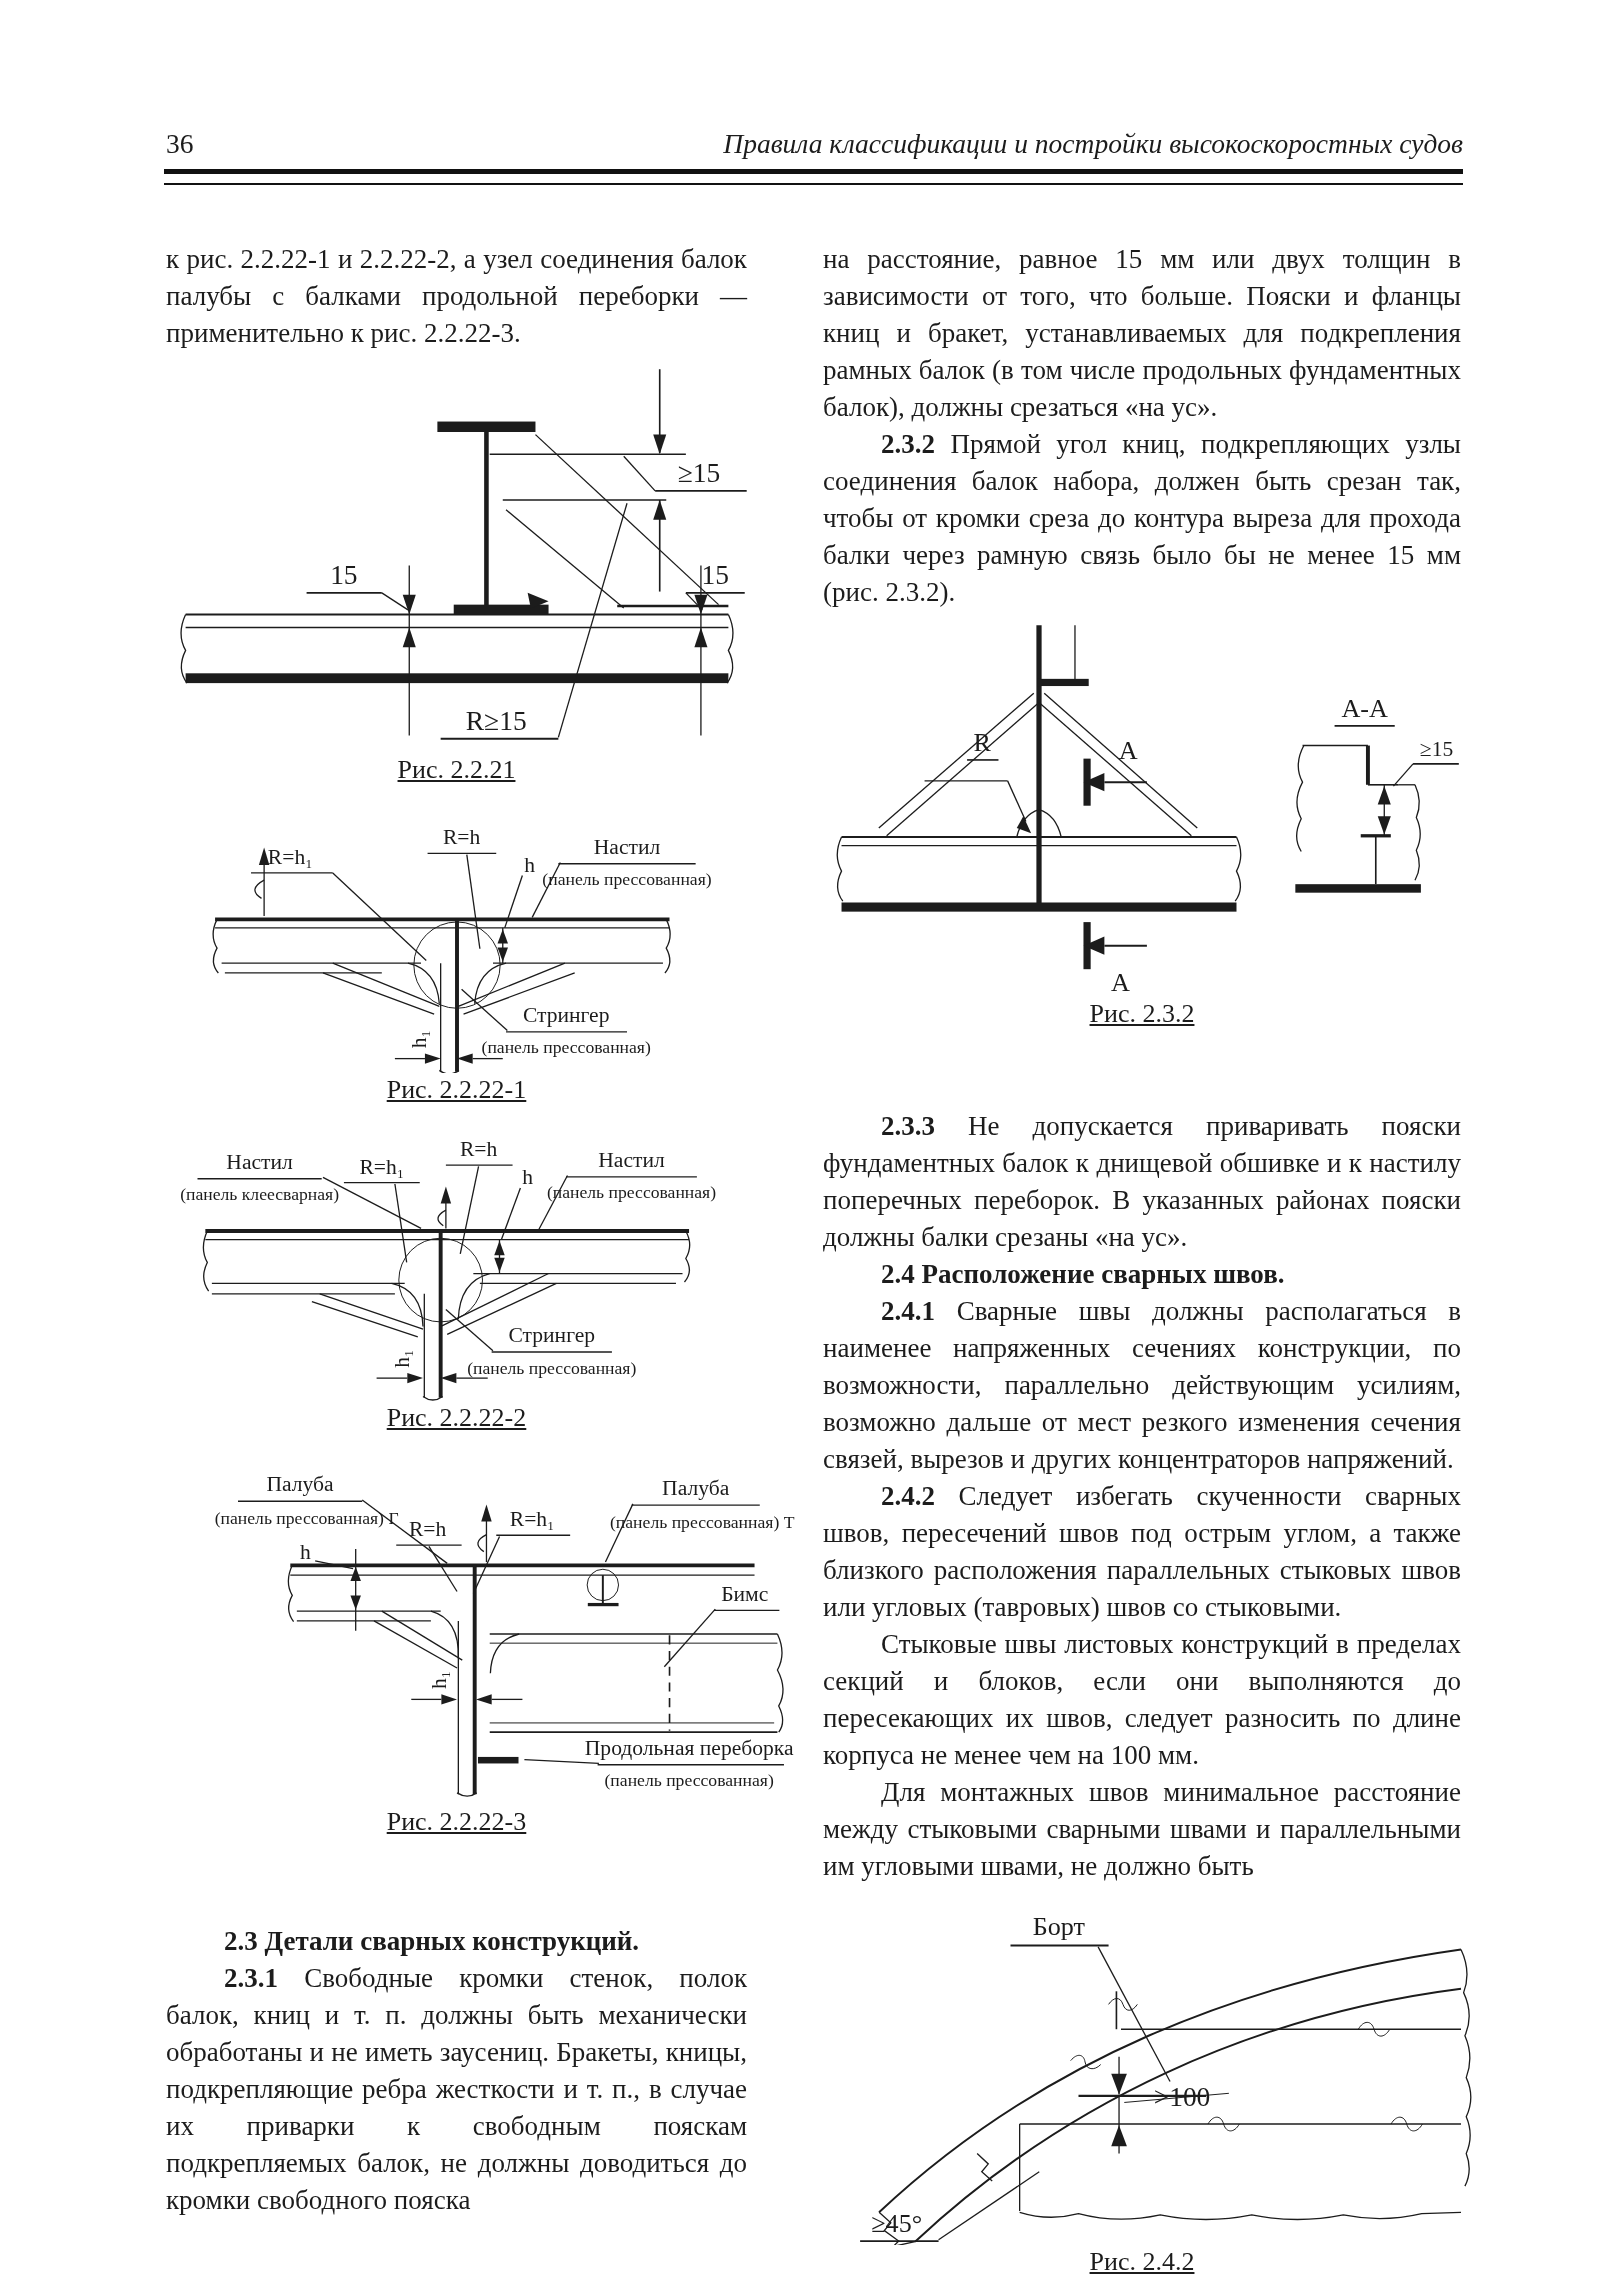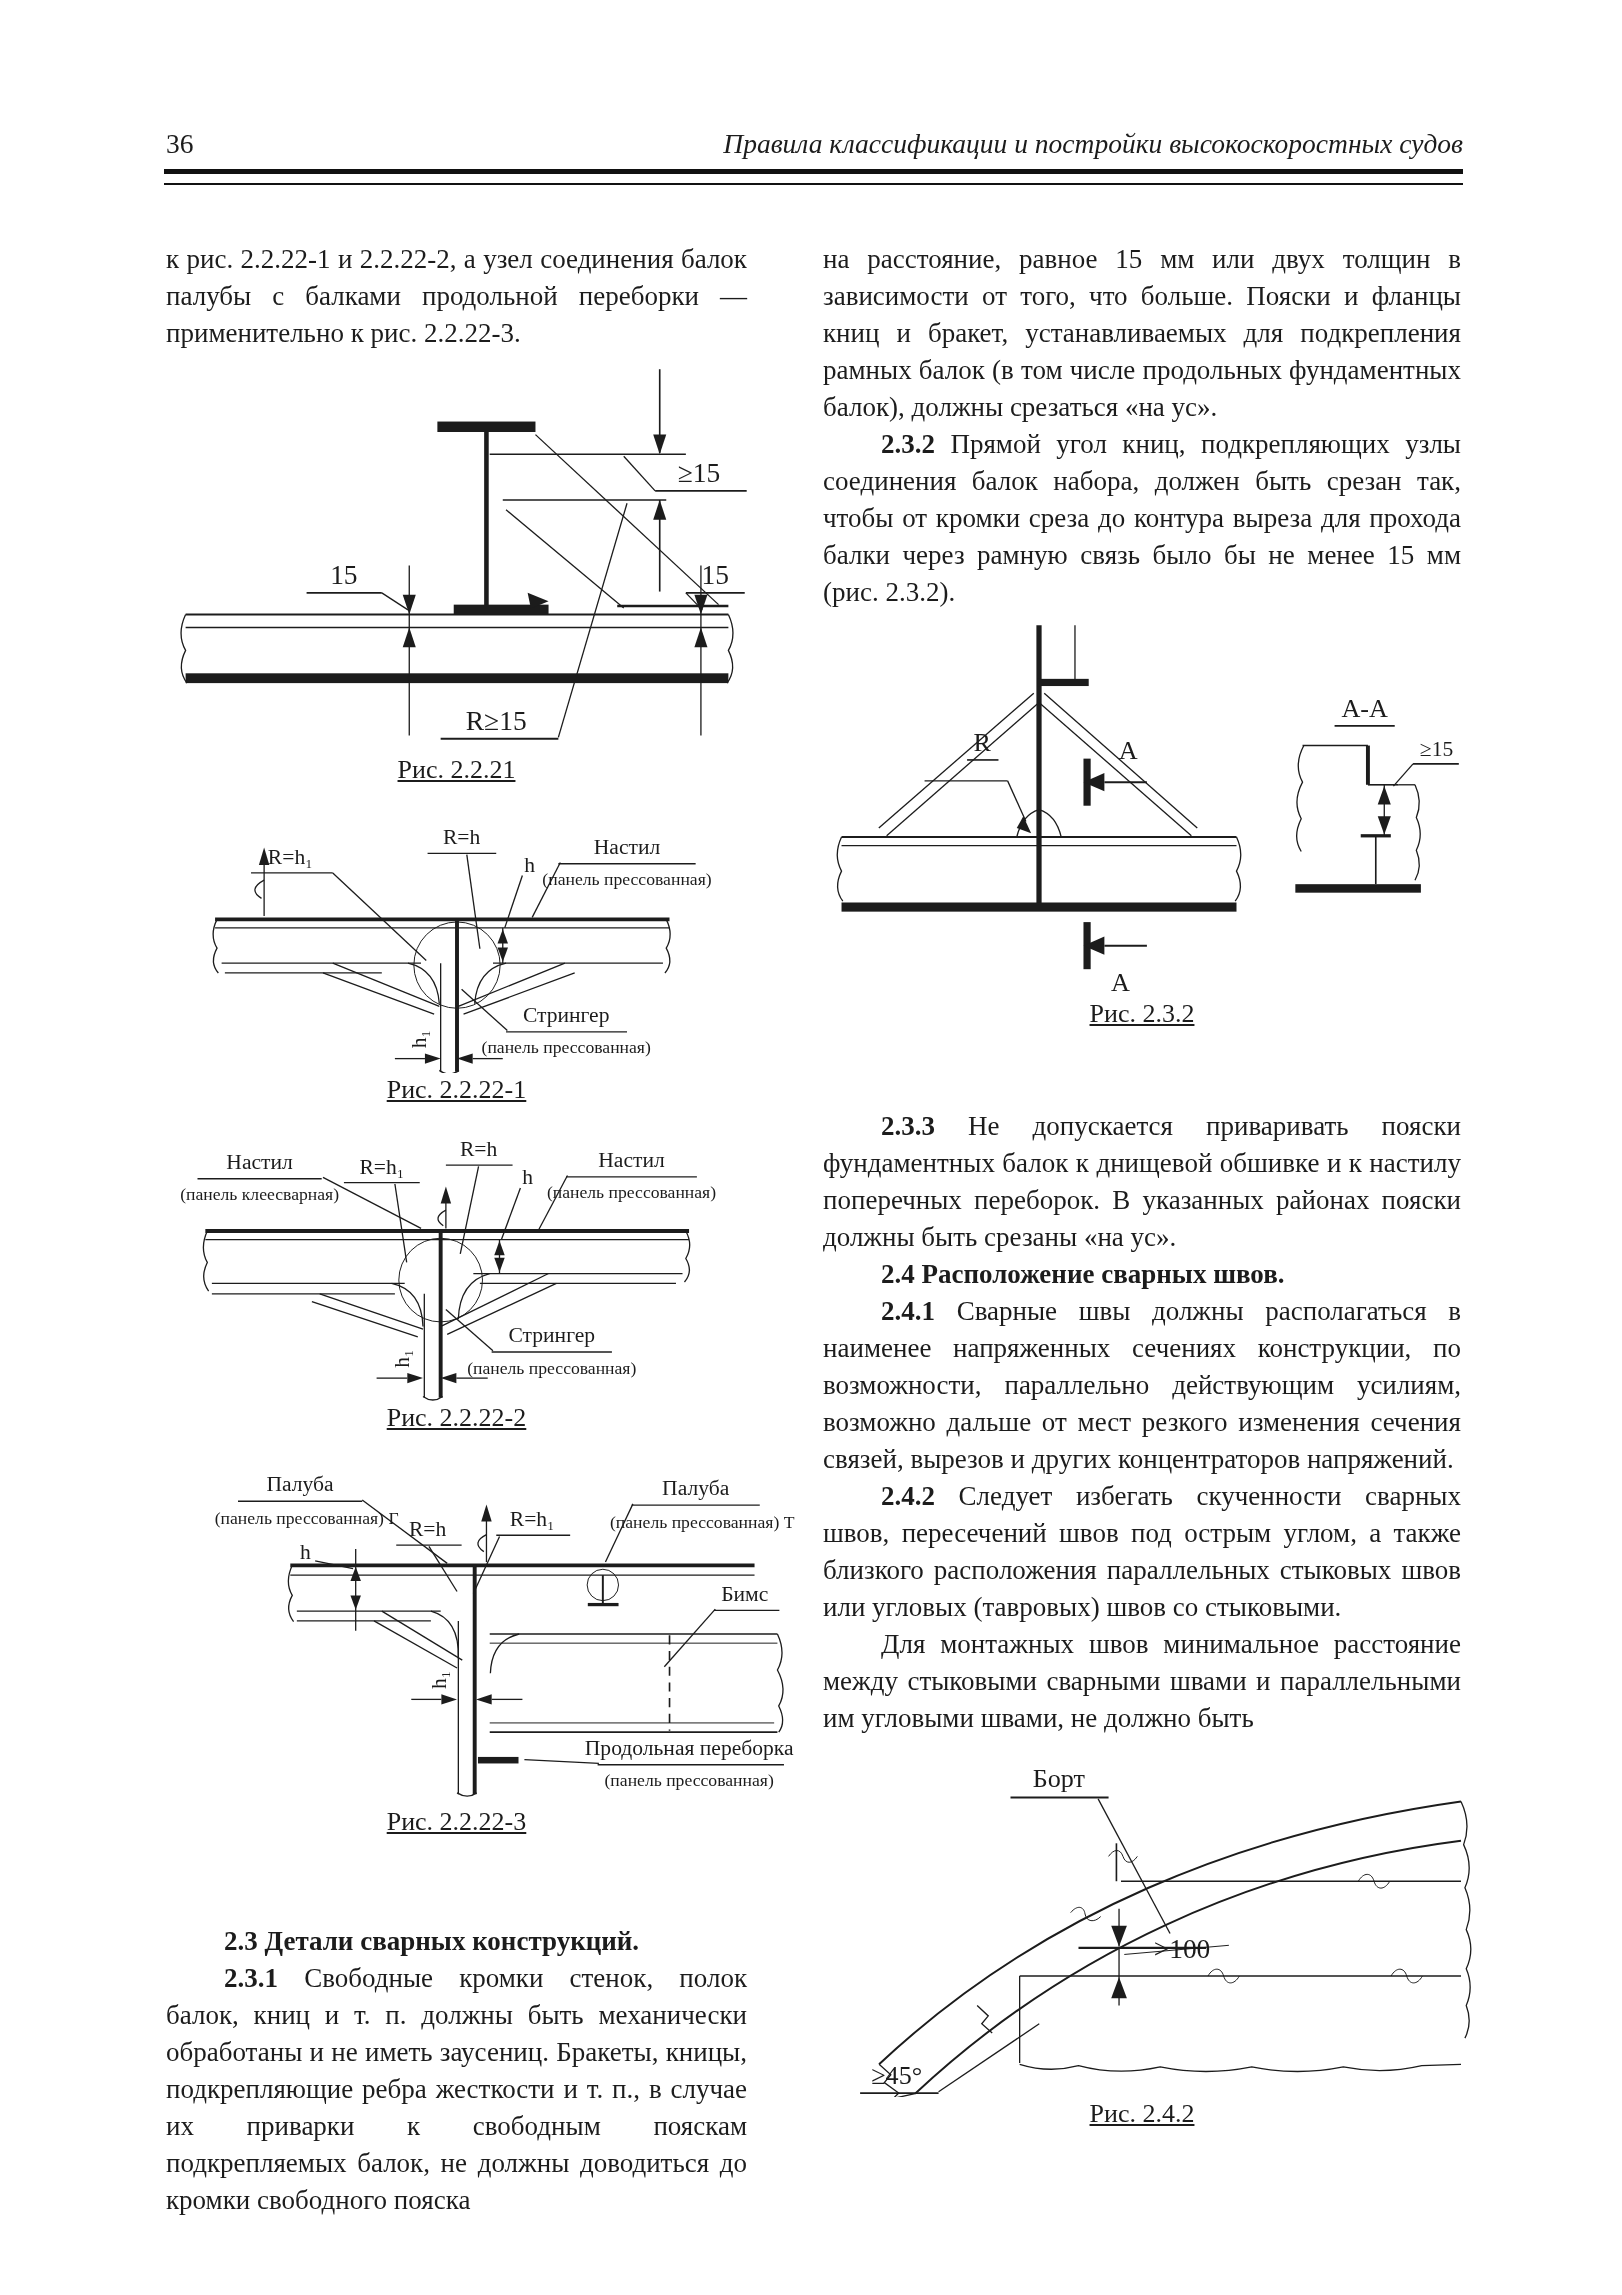--- a/index.html
+++ b/index.html
@@ -389,24 +389,25 @@
           <line x1="902" y1="220" x2="972" y2="220" stroke-width="2.5"></line>
           <line x1="902" y1="220" x2="872" y2="254" stroke-width="2"></line>
           <line x1="858" y1="252" x2="858" y2="330" stroke-width="2"></line>
           <polygon points="858,254 848,282 868,282"></polygon>
           <polygon points="858,328 848,300 868,300"></polygon>
         </g>
       </svg>
       <div class="figcap">Рис. 2.3.2</div>
     </div>
 
-    <p class="ind" style="margin-top:79px;"><b>2.3.3</b> <span>Не допускается приваривать пояски фундаментных балок к днищевой обшивке и к настилу поперечных переборок. В указанных районах пояски должны быть срезаны «на ус».</span></p>
+    <p class="ind" style="margin-top:79px;"><b>2.3.3</b> <span>Не допускается приваривать пояски фундаментных балок к днищевой обшивке и к настилу поперечных переборок. В указанных районах пояски должны балки срезаны «на ус».</span></p>
     <p class="ind"><b>2.4 Расположение сварных швов.</b></p>
     <p class="ind"><b>2.4.1</b> <span>Сварные швы должны располагаться в наименее напряженных сечениях конструкции, по возможности, параллельно действующим усилиям, возможно дальше от мест резкого изменения сечения связей, вырезов и других концентраторов напряжений.</span></p>
     <p class="ind"><b>2.4.2</b> <span>Следует избегать скученности сварных швов, пересечений швов под острым углом, а также близкого расположения параллельных стыковых швов или угловых (тавровых) швов со стыковыми.</span></p>
+    <p class="ind">Стыковые швы листовых конструкций в пределах секций и блоков, если они выполняются до пересекающих их швов, следует разносить по длине корпуса не менее чем на 100 мм.</p>
     <p class="ind">Для монтажных швов минимальное расстояние между стыковыми сварными швами и параллельными им угловыми швами, не должно быть</p>
 
     <div class="fig" style="margin-top:20px;">
       <svg width="681" height="340" viewBox="0 0 1040 520">
         <g>
           <text class="big" x="360" y="46" text-anchor="middle">Борт</text>
           <line x1="286" y1="62" x2="436" y2="62" stroke-width="3"></line>
           <line x1="420" y1="64" x2="530" y2="270" stroke-width="2"></line>
         </g>
         <g>

